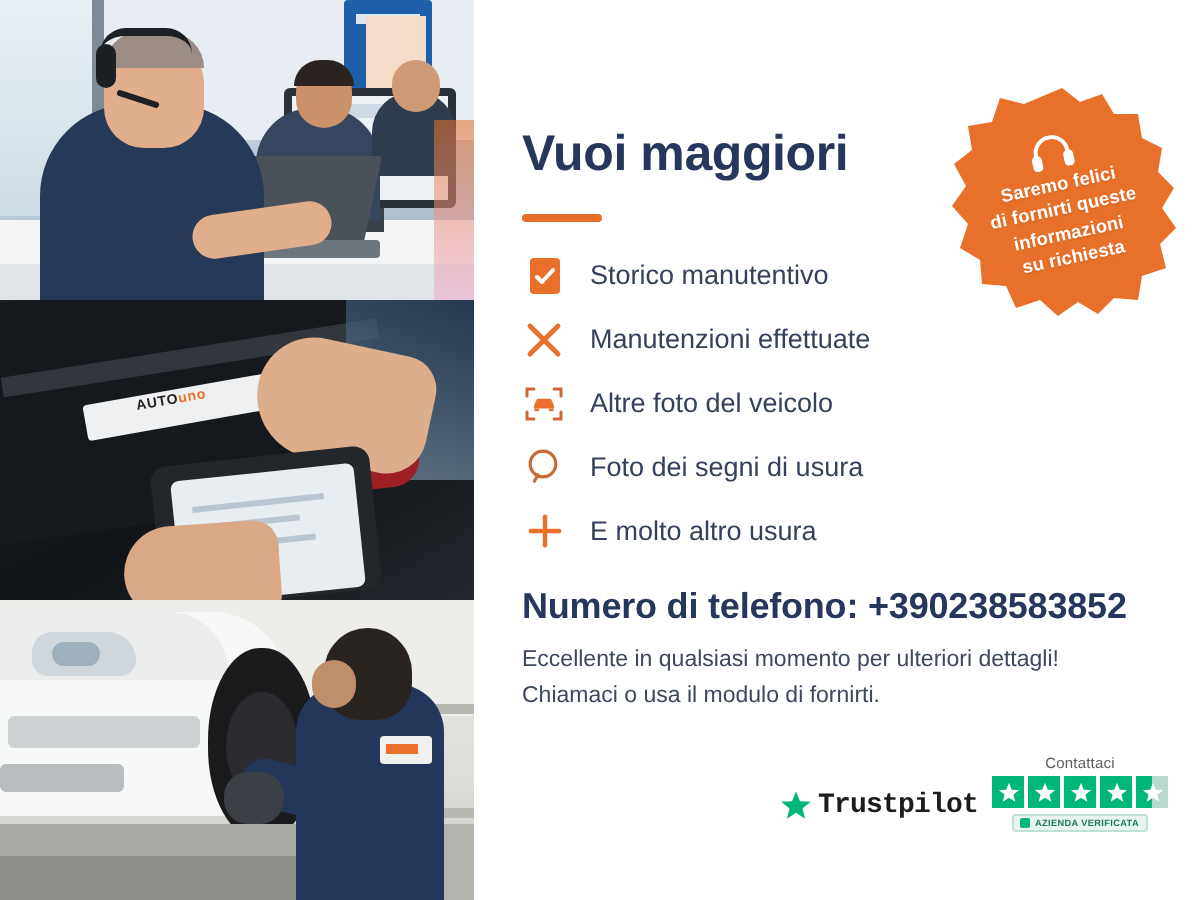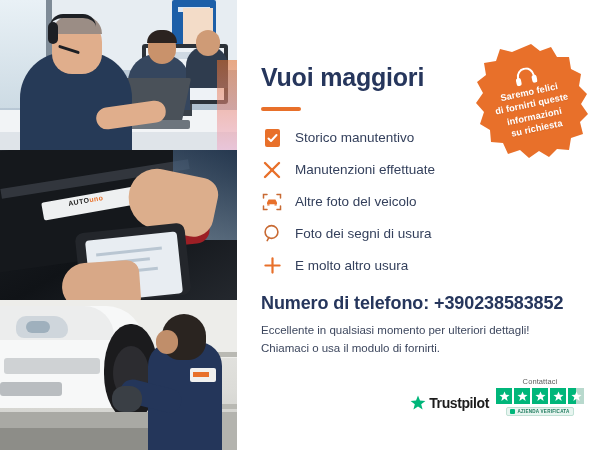--- a/index.html
+++ b/index.html
@@ -98,21 +98,21 @@
   ul.features li{display:flex;align-items:center;margin-bottom:10px;}
   .ico{width:22px;height:22px;flex:0 0 22px;margin-right:12px;display:flex;align-items:center;justify-content:center;}
   .ico svg{display:block;}
   .feat-label{font-size:13.5px;color:#34405c;font-weight:400;}
 
   .phone{margin-top:16px;font-size:18px;font-weight:700;color:#26365c;letter-spacing:-.1px;}
   .sub{margin-top:7px;font-size:11.5px;line-height:1.6;color:#3d475e;}
 
   
   .tp{position:absolute;right:16px;bottom:34px;display:flex;align-items:flex-end;gap:7px;}
-  .tp-logo{display:flex;align-items:center;gap:3px;padding-bottom:5px;}
+  .tp-logo{display:flex;align-items:center;gap:3px;padding-bottom:5px;font-family:Liberation Mono, monospace;}
   .tp-name{font-size:14px;font-weight:700;color:#1c1c1c;letter-spacing:-.4px;}
   .tp-right{display:flex;flex-direction:column;align-items:center;}
   .tp-ecc{font-size:7.5px;color:#5d5d5d;letter-spacing:.1px;margin-bottom:2px;}
   .stars{display:flex;gap:2px;}
   .star{width:16px;height:16px;background:#00b67a;display:flex;align-items:center;justify-content:center;}
   .star.half{background:linear-gradient(90deg,#00b67a 50%,#b8d9cd 50%);}
   .verified{margin-top:3px;display:flex;align-items:center;gap:2px;background:#e8f5f0;border:1px solid #bfe0d4;border-radius:2px;padding:1px 3px;}
   .vdot{width:5px;height:5px;background:#00b67a;border-radius:1px;}
   .vtxt{font-size:4.6px;color:#1c7a5c;letter-spacing:.2px;font-weight:700;}
 

